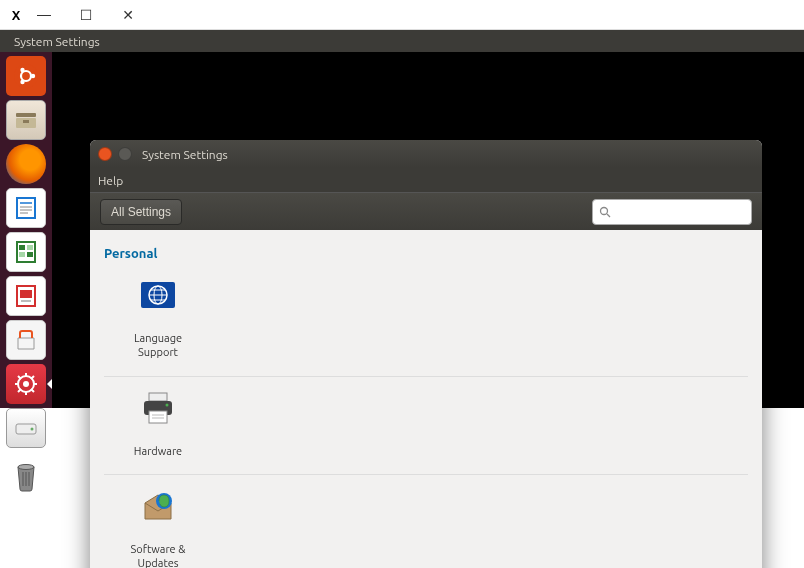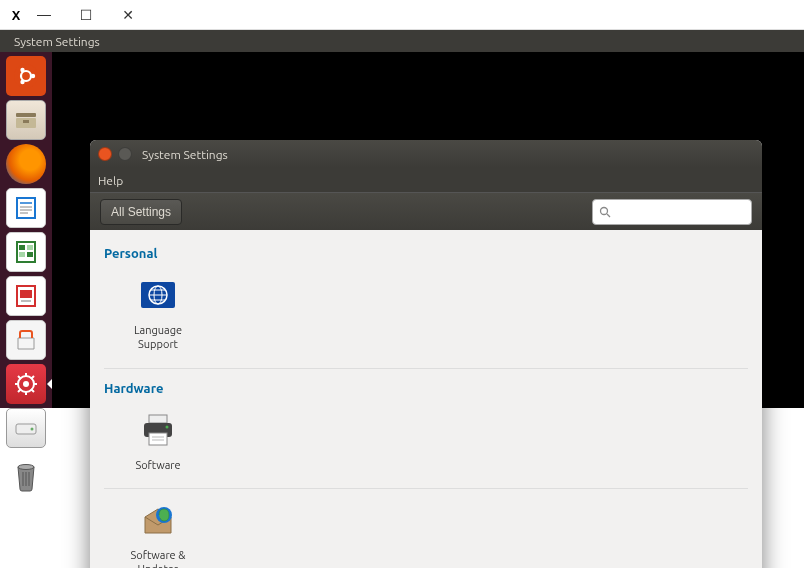--- a/index.html
+++ b/index.html
@@ -47,21 +47,21 @@
     .sw-menu-item { color: #dfdbd2; font-size: 12px; padding: 2px 6px; cursor: pointer; }
     .sw-toolbar { height: 38px; background: linear-gradient(#4a4944, #3c3b37); display: flex; align-items: center; padding: 0 10px; gap: 10px; border-top: 1px solid #555; }
     .sw-allbtn { background: linear-gradient(#5a5955, #4a4944); color: #dfdbd2; padding: 5px 10px; border: 1px solid #2a2a28; border-radius: 4px; font-size: 12px; cursor: pointer; }
     .sw-search-wrap { margin-left: auto; position: relative; }
     .sw-search { width: 160px; height: 26px; border-radius: 4px; border: 1px solid #aaa; padding: 0 8px 0 26px; font-size: 12px; background: #fff; }
     .sw-search-icon { position: absolute; left: 7px; top: 50%; transform: translateY(-50%); color: #888; font-size: 12px; pointer-events: none; }
     
     .sw-body { background: #f2f1f0; padding: 6px 14px 18px; }
     .sw-section-title { font-weight: bold; color: #0369a1; font-size: 13px; padding: 10px 0 6px; }
     .sw-grid { display: flex; flex-wrap: wrap; gap: 18px; padding: 4px 14px 10px; }
-    .sw-item { width: 80px; display: flex; flex-direction: column; align-items: center; gap: 8px; cursor: pointer; padding: 4px; border-radius: 4px; }
+    .sw-item { width: 80px; display: flex; flex-direction: column; align-items: center; gap: 16px; cursor: pointer; padding: 4px; border-radius: 4px; }
     .sw-item-icon { width: 42px; height: 42px; display: flex; align-items: center; justify-content: center; }
     .sw-item-label { font-size: 11px; color: #333; text-align: center; line-height: 1.25; }
     .sw-hr { border: none; border-top: 1px solid #ddd; margin: 2px 0; }
     
     
     svg { display: block; }
   </style>
 </head>
 <body>
 
@@ -209,34 +209,33 @@
                 <line x1="12" y1="21" x2="30" y2="21" stroke="#fff" stroke-width="1"></line>
                 <line x1="14" y1="16" x2="28" y2="16" stroke="#fff" stroke-width="1"></line>
                 <line x1="14" y1="26" x2="28" y2="26" stroke="#fff" stroke-width="1"></line>
               </svg>
           </div>
           <div class="sw-item-label">Language Support</div>
         </div>
       </div>
       <hr class="sw-hr">
 
-      <div class="sw-section-title">Hardware</div>
       <div class="sw-grid">
         <div class="sw-item">
           <div class="sw-item-icon">
             <svg width="42" height="42" viewBox="0 0 42 42">
                 <rect x="12" y="6" width="18" height="8" fill="#eee" stroke="#888"></rect>
                 <rect x="7" y="14" width="28" height="14" rx="3" fill="#444"></rect>
                 <rect x="12" y="24" width="18" height="12" fill="#fff" stroke="#888"></rect>
                 <circle cx="30" cy="18" r="1.5" fill="#4caf50"></circle>
                 <line x1="15" y1="28" x2="27" y2="28" stroke="#bbb"></line>
                 <line x1="15" y1="31" x2="27" y2="31" stroke="#bbb"></line>
               </svg>
           </div>
-          <div class="sw-item-label">Software</div>
+          <div class="sw-item-label">Hardware</div>
         </div>
       </div>
       <hr class="sw-hr">
 
       <div class="sw-grid">
         <div class="sw-item">
           <div class="sw-item-icon">
             <svg width="42" height="42" viewBox="0 0 42 42">
                 <path d="M8 18 L21 10 L34 18 L34 34 L8 34 Z" fill="#c19a6b" stroke="#8b6f47"></path>
                 <path d="M8 18 L21 26 L34 18" fill="none" stroke="#8b6f47"></path>

